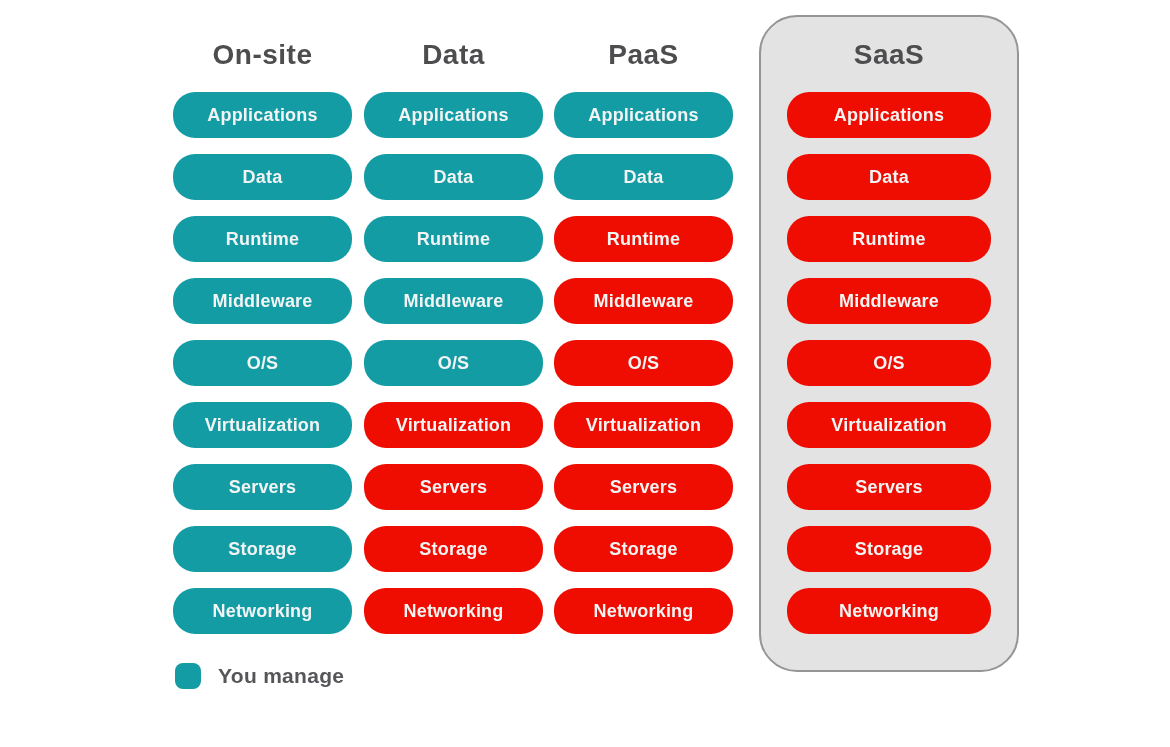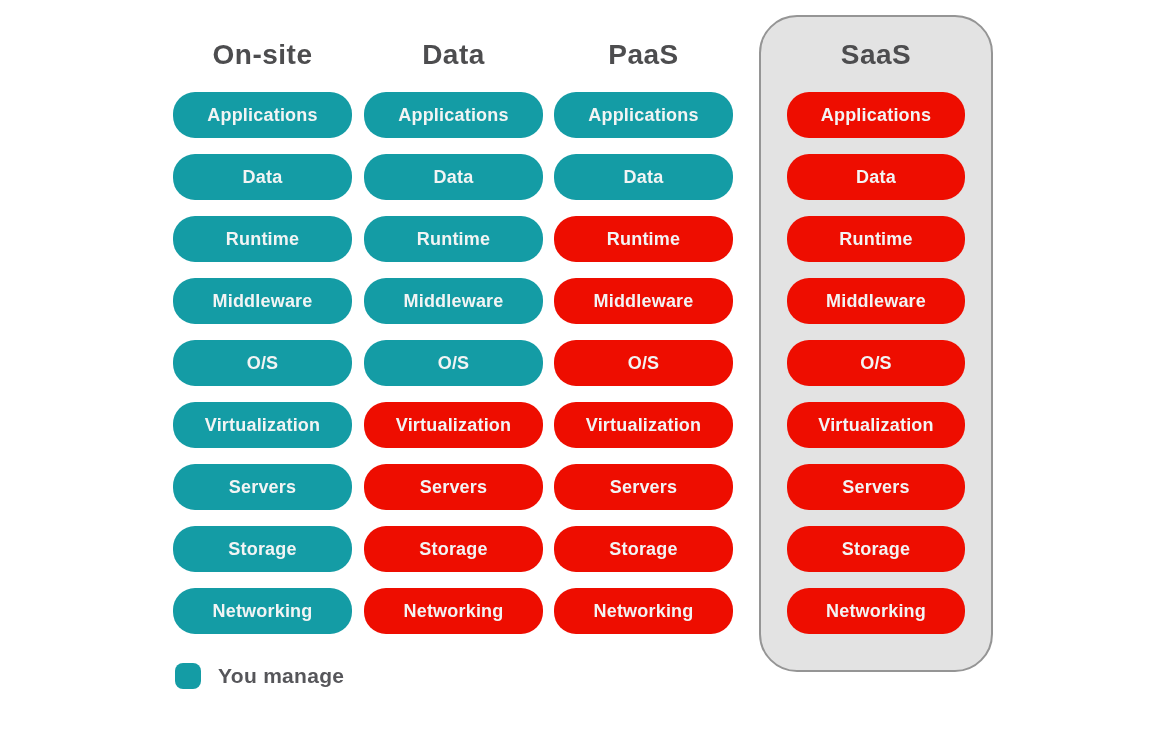--- a/index.html
+++ b/index.html
@@ -55,21 +55,21 @@
     font-weight:700;
     letter-spacing:0.2px;
     color:var(--pill-text);
   }
   .pill.owner-you{background:var(--you);}
   .pill.owner-provider{background:var(--provider);}
   .saas-panel{
     position:absolute;
     left:759px;
     top:15px;
-    width:234px;
+    width:260px;
     height:657px;
     box-sizing:border-box;
     background:var(--panel-bg);
     border:2px solid var(--panel-border);
     border-radius:38px;
   }
   .saas-panel .col-header{
     margin-top:21px;
   }
   .saas-panel .pill-stack{

